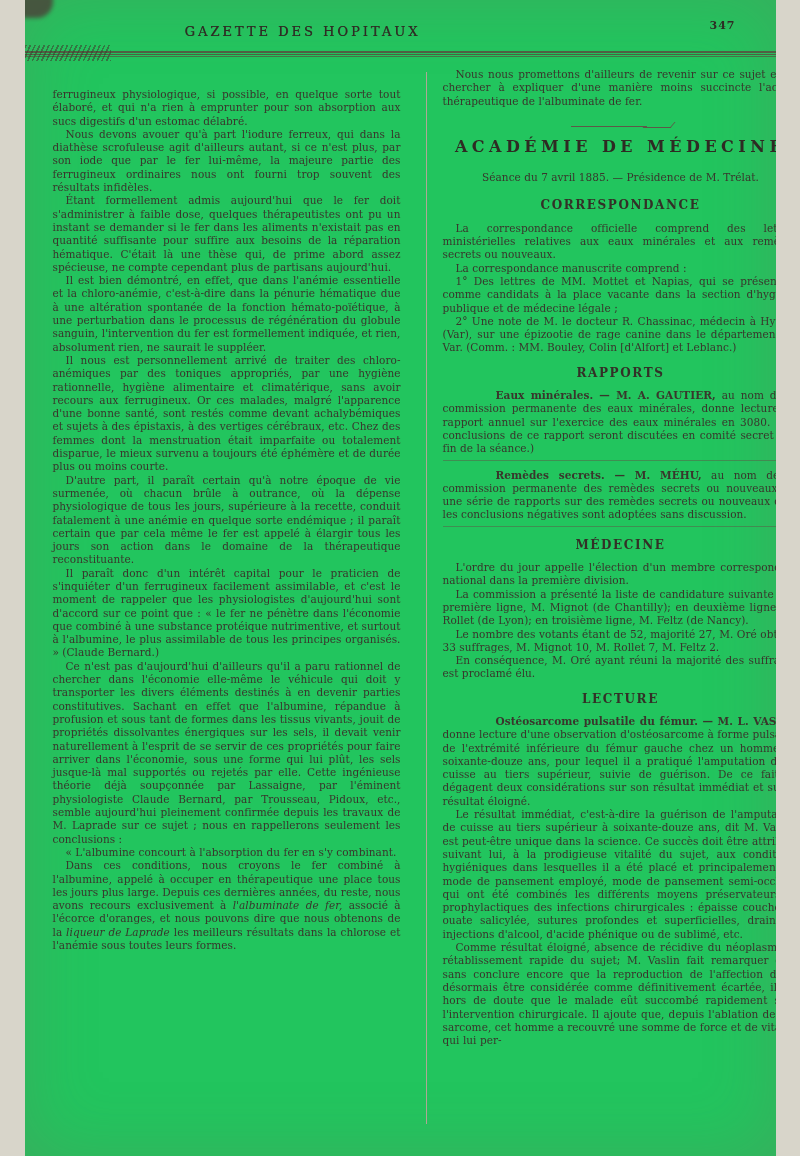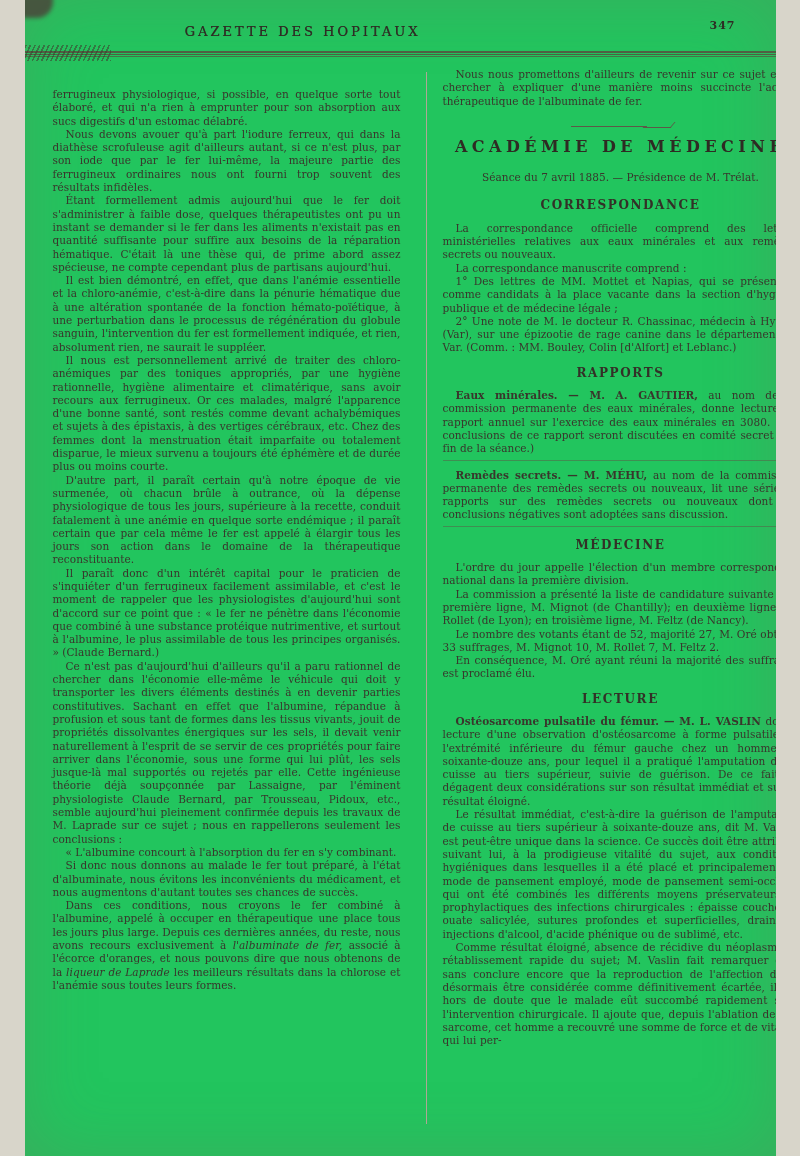--- a/index.html
+++ b/index.html
@@ -45,21 +45,21 @@
   .divider {
     position:absolute; top:72px; left:401px; width:1px; height:1052px;
     background:#aea795;
   }
   .col { position:absolute; text-align:justify; font-size:10.5px; line-height:13.3px; letter-spacing:.05px; }
   .col p { text-indent:13px; margin:0; }
   .col p.no-indent { text-indent:0; }
   .col-left  { top:88px; left:28px;  width:348px; }
   .col-right { top:68px; left:418px; width:356px; }
   em { font-style:italic; }
-  .lead { font-weight:bold; }
+  .lead { font-weight:bold;margin-left:40px; }
   .ornament { position:relative; height:10px; width:112px; margin:13px auto 9px; }
   .ornament::before {
     content:""; position:absolute; top:5px; left:6px; right:30px; height:1px; background:#5d5948;
   }
   .ornament::after {
     content:""; position:absolute; top:1px; right:4px; width:27px; height:5px;
     border-bottom:1px solid #5d5948; border-right:1px solid #5d5948;
     transform:skewX(-40deg);
   }
   .academy-title {
@@ -91,21 +91,20 @@
   <section class="col col-left">
     <p class="no-indent">ferrugineux physiologique, si possible, en quelque sorte tout élaboré, et qui n'a rien à emprunter pour son absorption aux sucs digestifs d'un estomac délabré.</p>
     <p>Nous devons avouer qu'à part l'iodure ferreux, qui dans la diathèse scrofuleuse agit d'ailleurs autant, si ce n'est plus, par son iode que par le fer lui-même, la majeure partie des ferrugineux ordinaires nous ont fourni trop souvent des résultats infidèles.</p>
     <p>Étant formellement admis aujourd'hui que le fer doit s'administrer à faible dose, quelques thérapeutistes ont pu un instant se demander si le fer dans les aliments n'existait pas en quantité suffisante pour suffire aux besoins de la réparation hématique. C'était là une thèse qui, de prime abord assez spécieuse, ne compte cependant plus de partisans aujourd'hui.</p>
     <p>Il est bien démontré, en effet, que dans l'anémie essentielle et la chloro-anémie, c'est-à-dire dans la pénurie hématique due à une altération spontanée de la fonction hémato-poïétique, à une perturbation dans le processus de régénération du globule sanguin, l'intervention du fer est formellement indiquée, et rien, absolument rien, ne saurait le suppléer.</p>
     <p>Il nous est personnellement arrivé de traiter des chloro-anémiques par des toniques appropriés, par une hygiène rationnelle, hygiène alimentaire et climatérique, sans avoir recours aux ferrugineux. Or ces malades, malgré l'apparence d'une bonne santé, sont restés comme devant achalybémiques et sujets à des épistaxis, à des vertiges cérébraux, etc. Chez des femmes dont la menstruation était imparfaite ou totalement disparue, le mieux survenu a toujours été éphémère et de durée plus ou moins courte.</p>
     <p>D'autre part, il paraît certain qu'à notre époque de vie surmenée, où chacun brûle à outrance, où la dépense physiologique de tous les jours, supérieure à la recette, conduit fatalement à une anémie en quelque sorte endémique ; il paraît certain que par cela même le fer est appelé à élargir tous les jours son action dans le domaine de la thérapeutique reconstituante.</p>
     <p>Il paraît donc d'un intérêt capital pour le praticien de s'inquiéter d'un ferrugineux facilement assimilable, et c'est le moment de rappeler que les physiologistes d'aujourd'hui sont d'accord sur ce point que : « le fer ne pénètre dans l'économie que combiné à une substance protéique nutrimentive, et surtout à l'albumine, le plus assimilable de tous les principes organisés. » (Claude Bernard.)</p>
     <p>Ce n'est pas d'aujourd'hui d'ailleurs qu'il a paru rationnel de chercher dans l'économie elle-même le véhicule qui doit y transporter les divers éléments destinés à en devenir parties constitutives. Sachant en effet que l'albumine, répandue à profusion et sous tant de formes dans les tissus vivants, jouit de propriétés dissolvantes énergiques sur les sels, il devait venir naturellement à l'esprit de se servir de ces propriétés pour faire arriver dans l'économie, sous une forme qui lui plût, les sels jusque-là mal supportés ou rejetés par elle. Cette ingénieuse théorie déjà soupçonnée par Lassaigne, par l'éminent physiologiste Claude Bernard, par Trousseau, Pidoux, etc., semble aujourd'hui pleinement confirmée depuis les travaux de M. Laprade sur ce sujet ; nous en rappellerons seulement les conclusions :</p>
     <p>« L'albumine concourt à l'absorption du fer en s'y combinant.</p>
-    <p>Si donc nous donnons au malade le fer tout préparé, à l'état d'albuminate, nous évitons les inconvénients du médicament, et nous augmentons d'autant toutes ses chances de succès.</p>
     <p><span>Dans ces conditions, nous croyons le fer combiné à l'albumine, appelé à occuper en thérapeutique une place tous les jours plus large. Depuis ces dernières années, du reste, nous avons recours exclusivement à </span><em>l'albuminate de fer,</em><span> associé à l'écorce d'oranges, et nous pouvons dire que nous obtenons de la </span><em>liqueur de Laprade</em><span> les meilleurs résultats dans la chlorose et l'anémie sous toutes leurs formes.</span></p>
   </section>
 
   <section class="col col-right">
     <p>Nous nous promettons d'ailleurs de revenir sur ce sujet et de chercher à expliquer d'une manière moins succincte l'action thérapeutique de l'albuminate de fer.</p>
 
     <div class="ornament"></div>
 
     <h1 class="academy-title">ACADÉMIE DE MÉDECINE</h1>
     <p class="session">Séance du 7 avril 1885. — Présidence de M. Trélat.</p>

